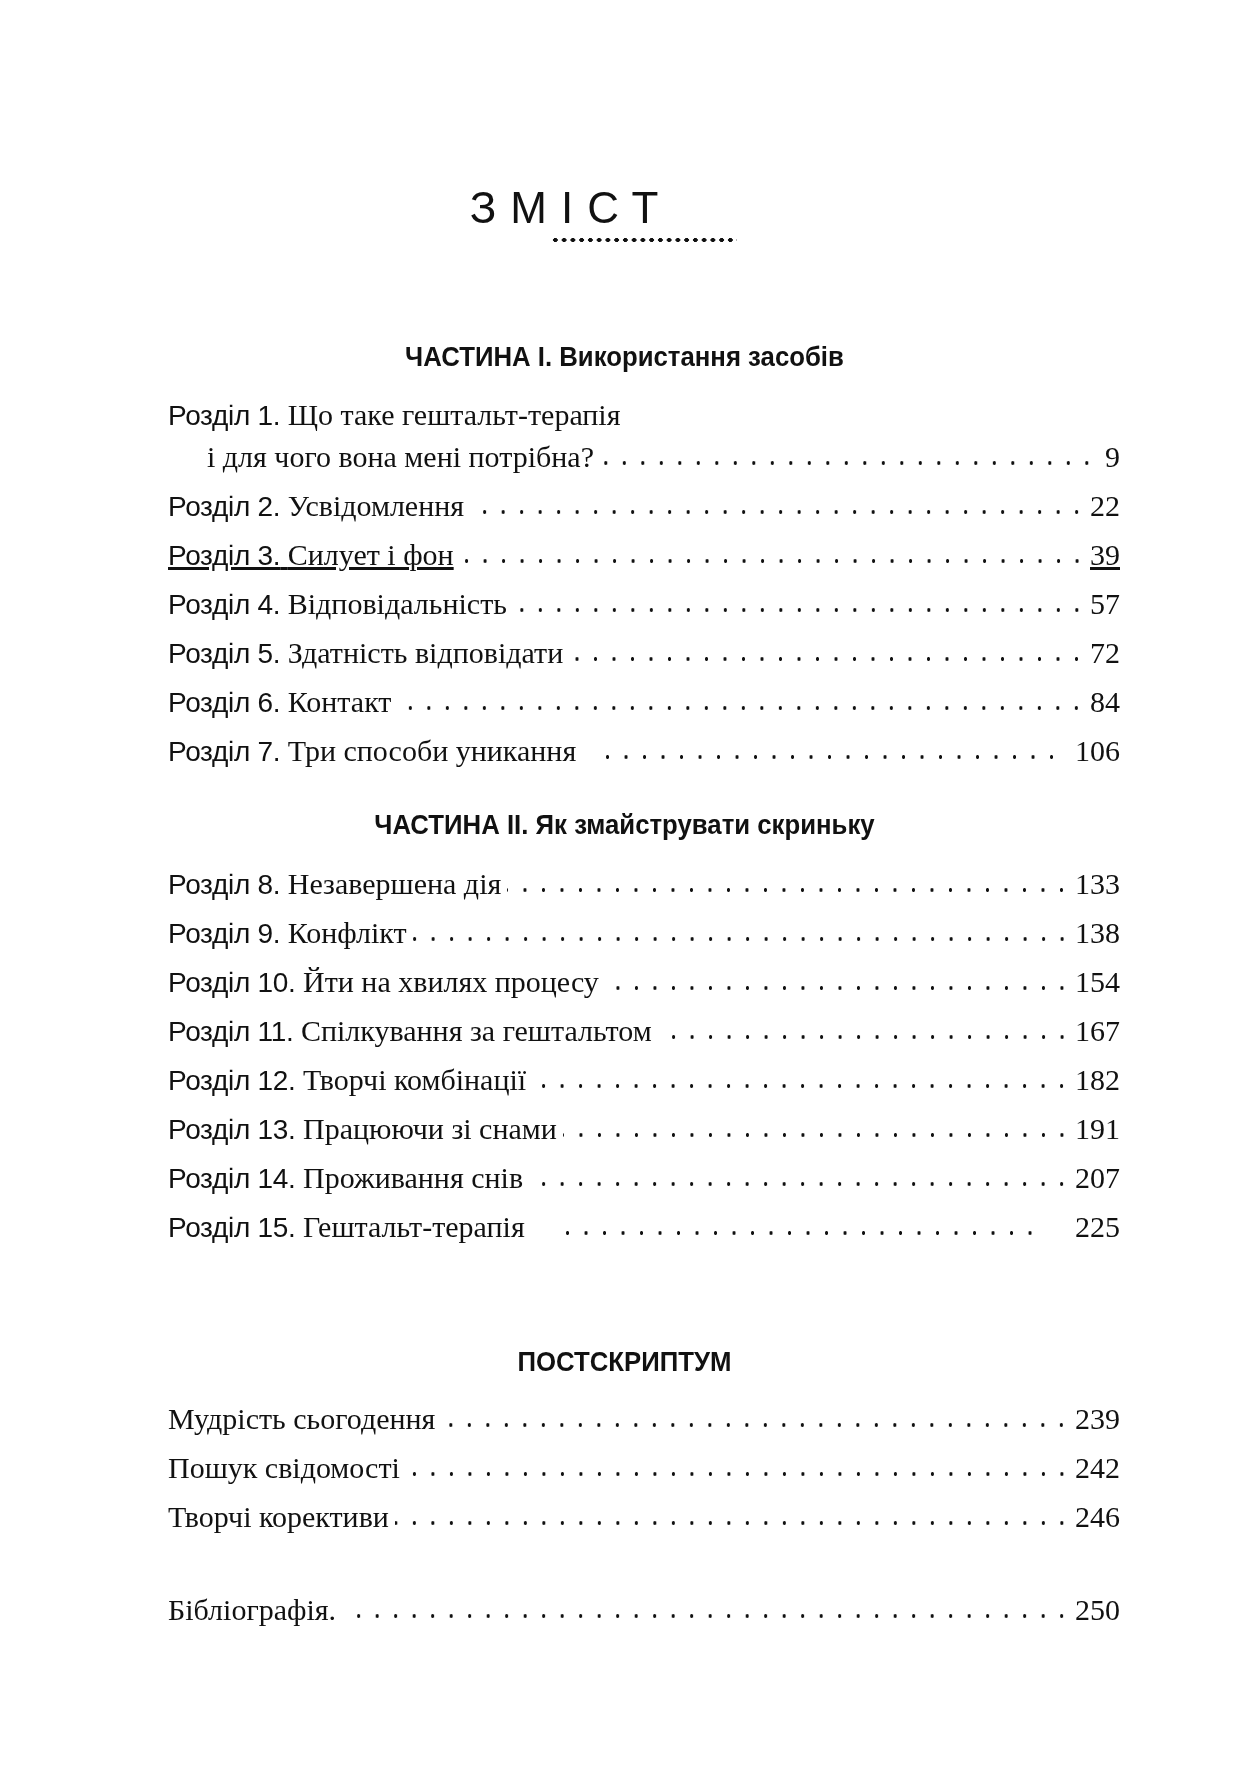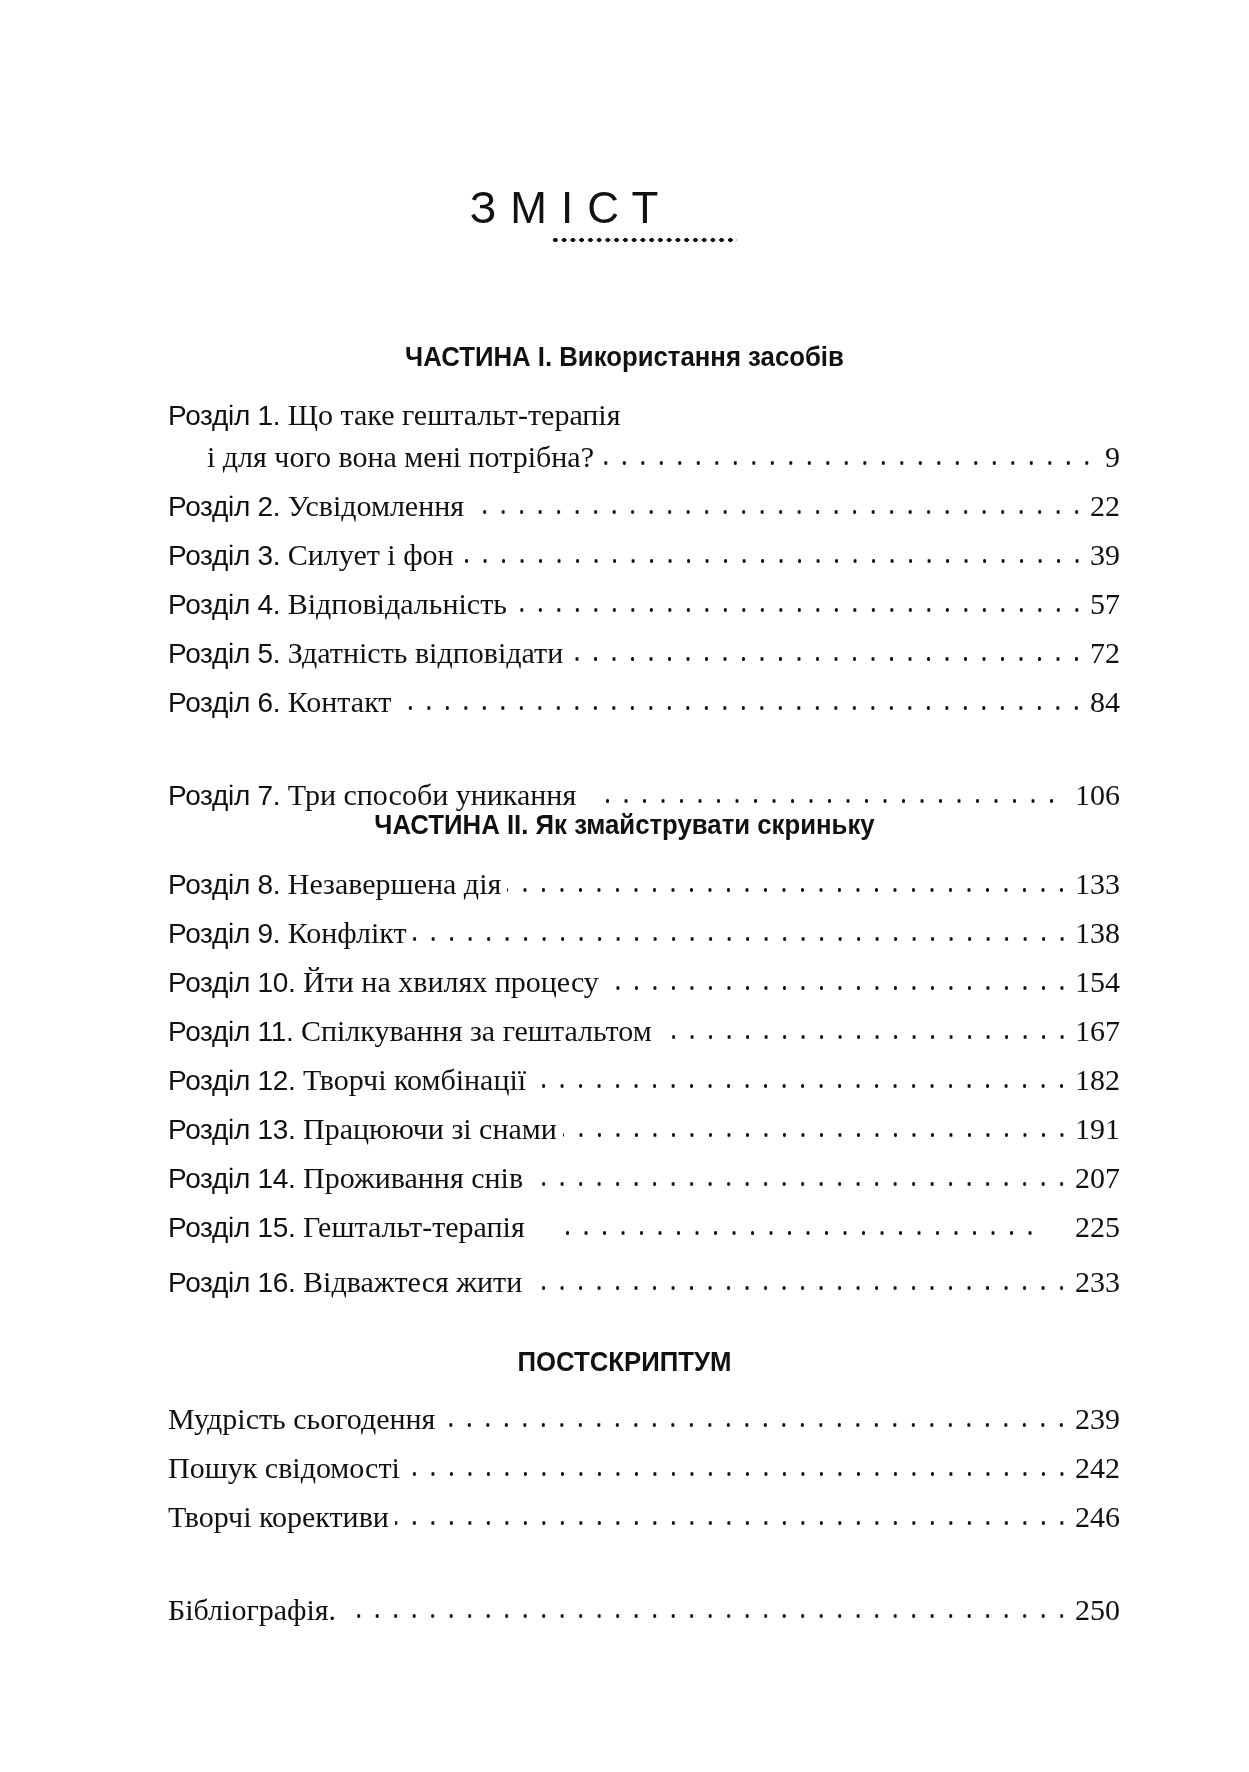--- a/index.html
+++ b/index.html
@@ -129,21 +129,21 @@
 
   <div class="toc-row" style="top:486px;align-items:center;">
     <span class="label">
       <span class="prefix">Розділ 2.</span>
       <span class="name">Усвідомлення</span>
     </span>
     <span class="leader"></span>
     <span class="page-num">22</span>
   </div>
 
-  <div class="toc-row" style="top:535px;">
+  <div class="toc-row" style="top:535px;text-decoration:underline;">
     <span class="label">
       <span class="prefix">Розділ 3.</span>
       <span class="name">Силует і фон</span>
     </span>
     <span class="leader"></span>
     <span class="page-num">39</span>
   </div>
 
   <div class="toc-row" style="top:584px;">
     <span class="label">
@@ -165,21 +165,21 @@
 
   <div class="toc-row" style="top:682px;">
     <span class="label">
       <span class="prefix">Розділ 6.</span>
       <span class="name">Контакт</span>
     </span>
     <span class="leader"></span>
     <span class="page-num">84</span>
   </div>
 
-  <div class="toc-row" style="top:775px;gap:10px;">
+  <div class="toc-row" style="top:731px;gap:10px;">
     <span class="label">
       <span class="prefix">Розділ 7.</span>
       <span class="name">Три способи уникання</span>
     </span>
     <span class="leader"></span>
     <span class="page-num">106</span>
   </div>
 
   <div class="part-heading" style="top:808px;">ЧАСТИНА II. Як змайструвати скриньку</div>
 
@@ -248,28 +248,20 @@
 
   <div class="toc-row" style="top:1207px;gap:32px;">
     <span class="label">
       <span class="prefix">Розділ 15.</span>
       <span class="name">Гештальт-терапія</span>
     </span>
     <span class="leader"></span>
     <span class="page-num">225</span>
   </div>
 
-  <div class="toc-row" style="top:1262px;">
-    <span class="label">
-      <span class="prefix">Розділ 16.</span>
-      <span class="name">Відважтеся жити</span>
-    </span>
-    <span class="leader"></span>
-    <span class="page-num">233</span>
-  </div>
 
   <div class="part-heading" style="top:1345px;">ПОСТСКРИПТУМ</div>
 
   <div class="toc-row" style="top:1399px;">
     <span class="label">
       <span class="name">Мудрість сьогодення</span>
     </span>
     <span class="leader"></span>
     <span class="page-num">239</span>
   </div>

